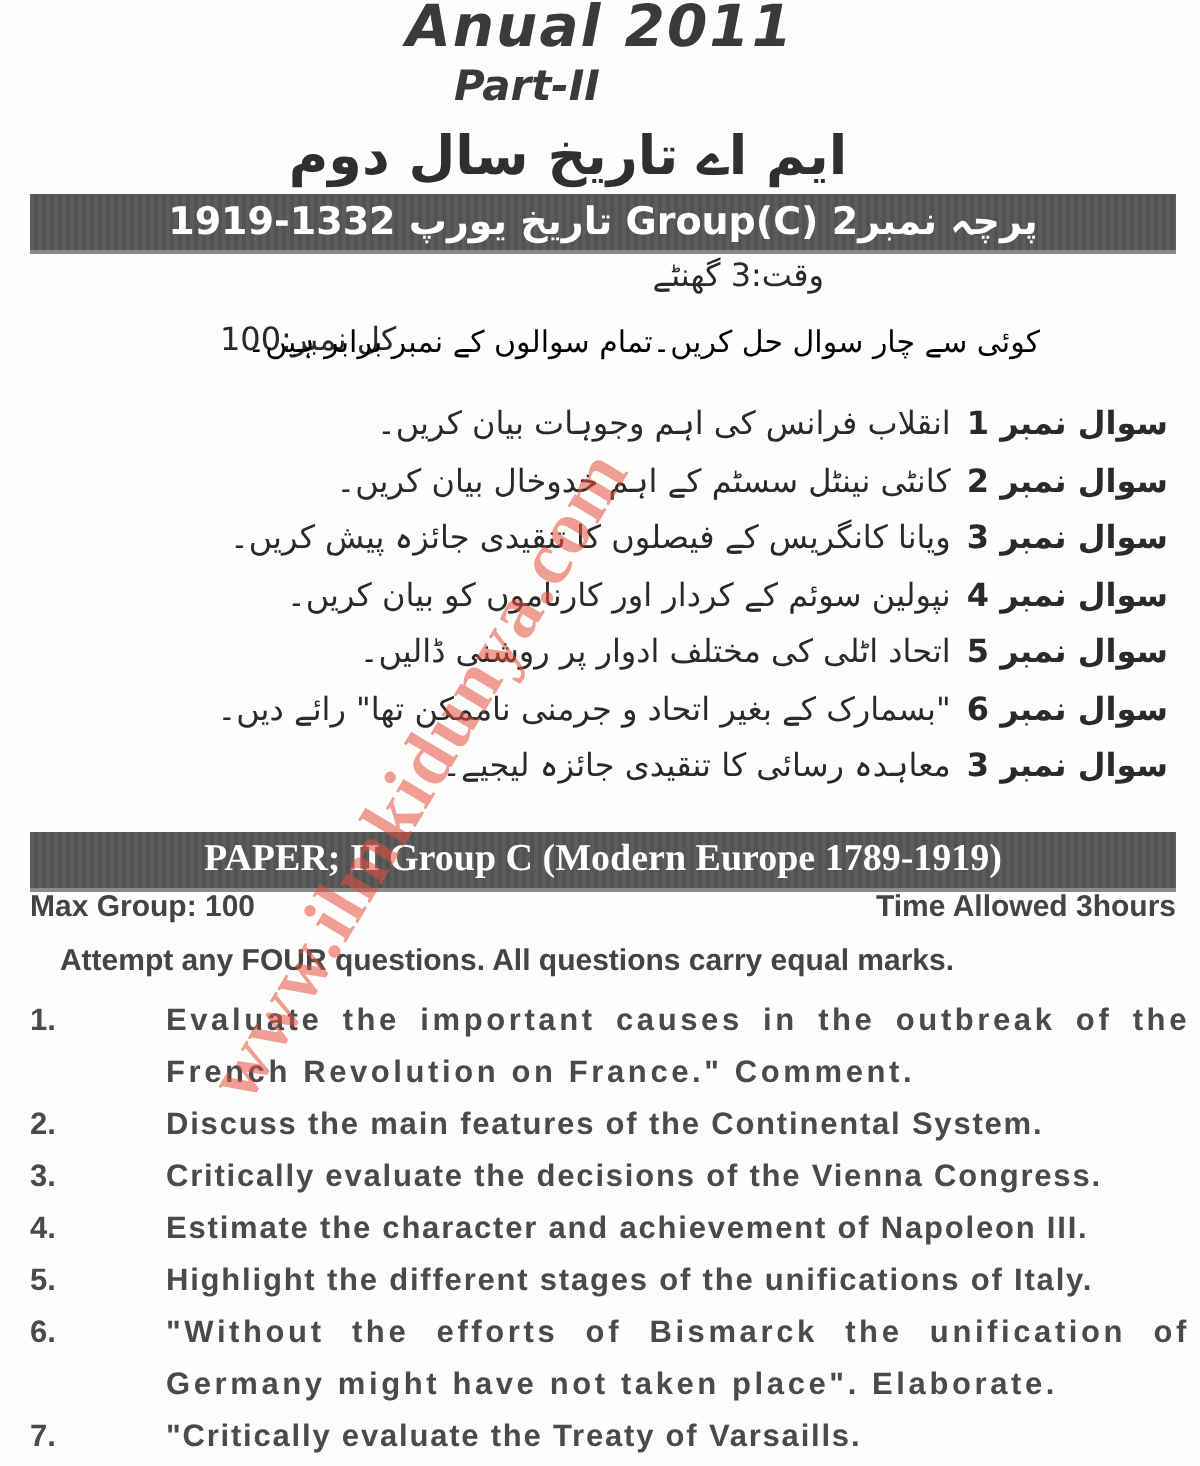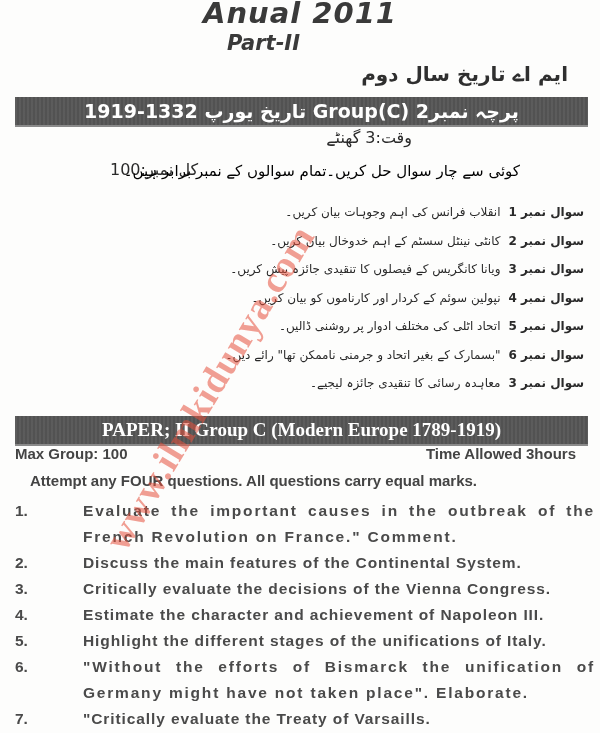--- a/index.html
+++ b/index.html
@@ -43,25 +43,25 @@
       font-weight: bold;
       font-style: italic;
       font-size: 21px;
       color: #3a3a3a;
     }
     .title-urdu {
       position: absolute;
       top: 62px;
       left: 0;
       width: 568px;
-      text-align: right;
-      direction: rtl;
-      font-family: "DejaVu Sans", sans-serif;
-      font-weight: bold;
-      font-size: 20px;
+      text-align: center;
+      direction: rtl;
+      font-family: "DejaVu Sans", sans-serif;
+      font-weight: bold;
+      font-size: 27px;
       color: #2f2f2f;
     }
     .bar {
       position: absolute;
       left: 15px;
       width: 573px;
       height: 28px;
       background: #555555;
       background-image: repeating-linear-gradient(90deg, rgba(255,255,255,0.04) 0 2px, rgba(0,0,0,0.04) 2px 4px);
       border-bottom: 2px solid #8a8a8a;
@@ -112,21 +112,21 @@
       color: #000000;
       white-space: nowrap;
     }
     .urdu-questions {
       position: absolute;
       top: 198px;
       right: 16px;
       width: 420px;
       direction: rtl;
       font-family: "DejaVu Sans", sans-serif;
-      font-size: 12px;
+      font-size: 16px;
       color: #2a2a2a;
     }
     .urdu-q {
       height: 28.5px;
       line-height: 28.5px;
       white-space: nowrap;
     }
     .urdu-q .qnum {
       font-weight: bold;
       margin-left: 8px;
@@ -141,21 +141,21 @@
       font-weight: bold;
       font-size: 15px;
       color: #444444;
     }
     .en-meta .max {
       position: absolute;
       left: 0;
     }
     .en-meta .allowed {
       position: absolute;
-      right: 12px;
+      right: 0;
     }
     .en-instruction {
       position: absolute;
       top: 472px;
       left: 0;
       width: 507px;
       text-align: center;
       font-family: "Liberation Sans", sans-serif;
       font-weight: bold;
       font-size: 15px;

